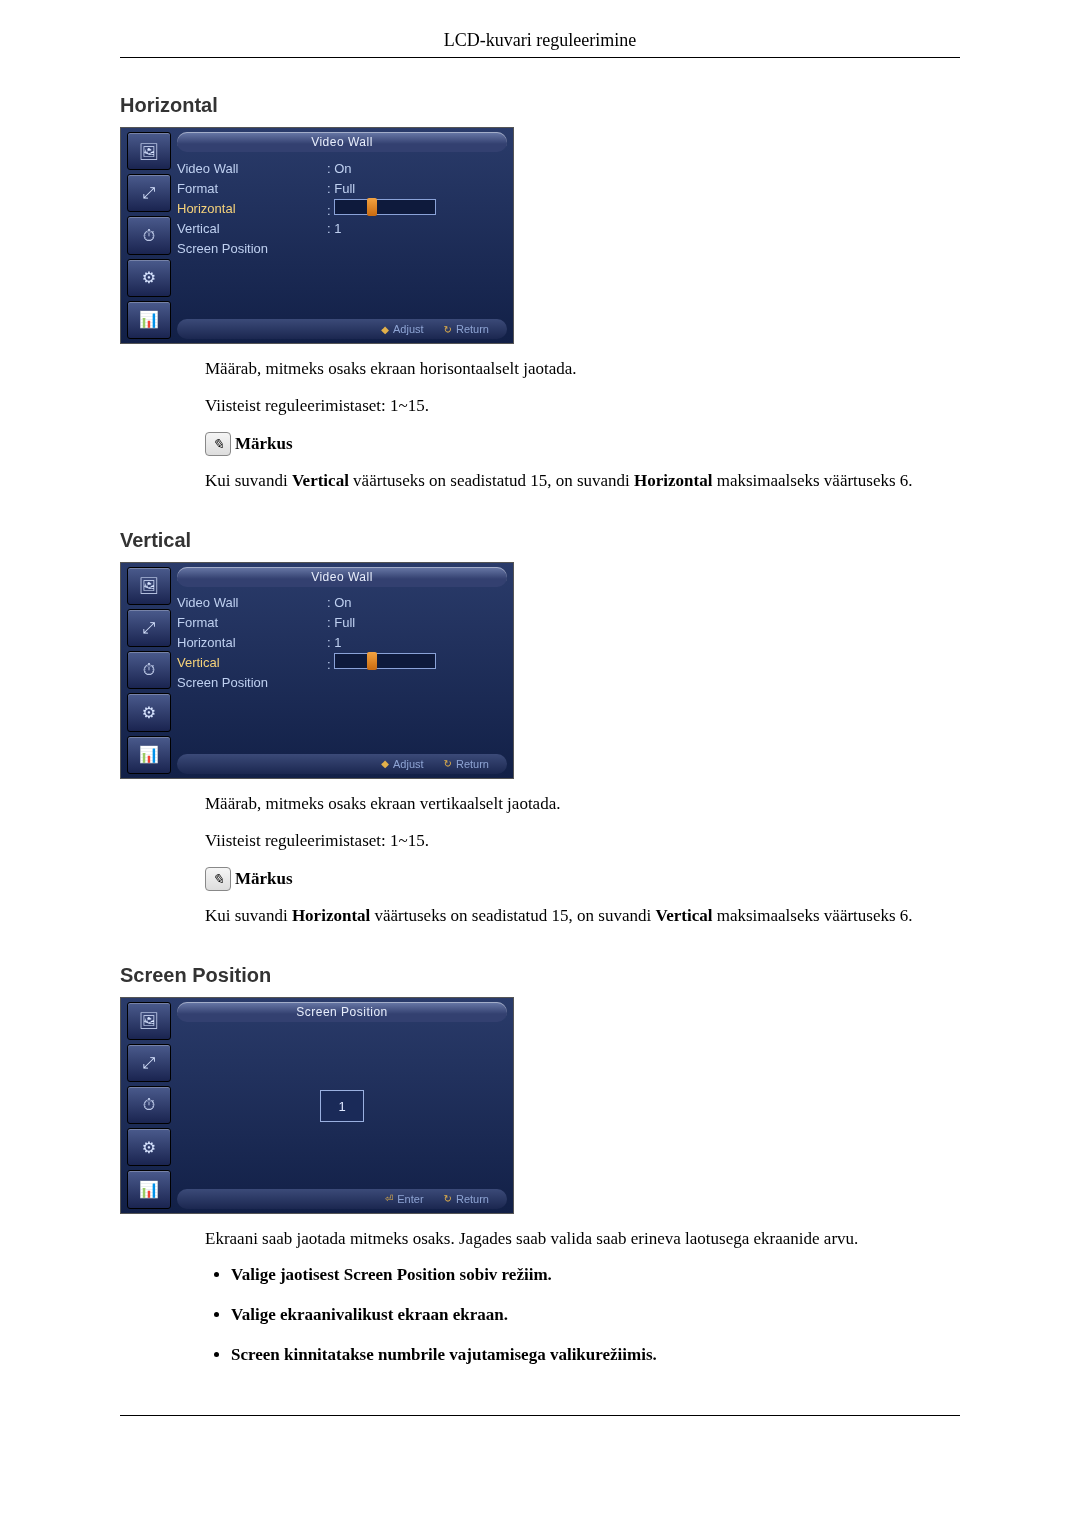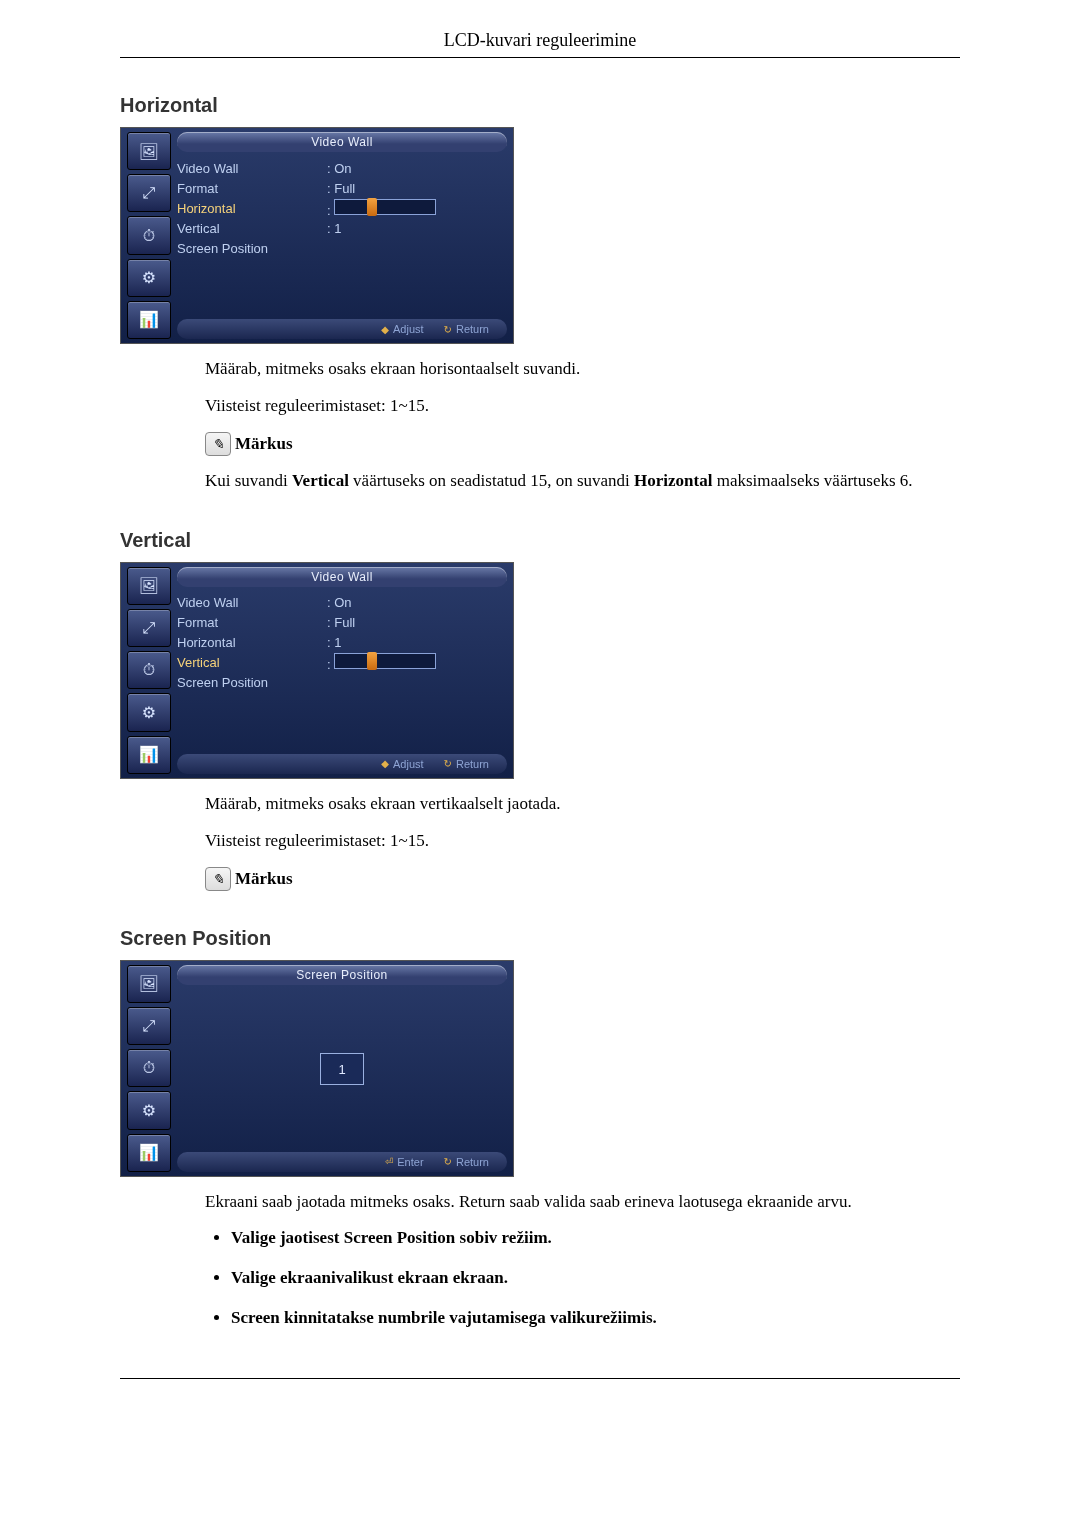--- a/index.html
+++ b/index.html
@@ -235,21 +235,21 @@
             <span>Adjust</span>
           </span>
         <span>
             <span class="osd-footer-icon">↻</span>
             <span>Return</span>
           </span>
       </div>
     </div>
   </div>
 
-  <div class="body-text">Määrab, mitmeks osaks ekraan horisontaalselt suvandi.</div>
+  <div class="body-text">Määrab, mitmeks osaks ekraan horisontaalselt jaotada.</div>
   <div class="body-text">Viisteist reguleerimistaset: 1~15.</div>
   <div class="note-row">
     <span class="note-icon">✎</span>
     <span class="note-label">Märkus</span>
   </div>
   <div class="body-text">
     <span>Kui suvandi </span><b>Vertical</b><span> väärtuseks on seadistatud 15, on suvandi </span><b>Horizontal</b><span> maksimaalseks väärtuseks 6.</span>
   </div>
 
   <div class="section-title">Vertical</div>
@@ -298,20 +298,23 @@
       </div>
     </div>
   </div>
 
   <div class="body-text">Määrab, mitmeks osaks ekraan vertikaalselt jaotada.</div>
   <div class="body-text">Viisteist reguleerimistaset: 1~15.</div>
   <div class="note-row">
     <span class="note-icon">✎</span>
     <span class="note-label">Märkus</span>
   </div>
+  <div class="body-text">
+    <span>Kui suvandi </span><b>Horizontal</b><span> väärtuseks on seadistatud 15, on suvandi </span><b>Vertical</b><span> maksimaalseks väärtuseks 6.</span>
+  </div>
 
   <div class="section-title">Screen Position</div>
 
   <div class="osd-wrapper">
     <div class="osd">
       <div class="osd-titlebar">Screen Position</div>
       <div class="osd-tabcol">
         <div class="osd-tab">🖼</div>
         <div class="osd-tab">⤢</div>
         <div class="osd-tab">⏱</div>
@@ -327,21 +330,21 @@
             <span>Enter</span>
           </span>
         <span>
             <span class="osd-footer-icon">↻</span>
             <span>Return</span>
           </span>
       </div>
     </div>
   </div>
 
-  <div class="body-text">Ekraani saab jaotada mitmeks osaks. Return saab valida saab erineva laotusega ekraanide arvu.</div>
+  <div class="body-text">Ekraani saab jaotada mitmeks osaks. Jagades saab valida saab erineva laotusega ekraanide arvu.</div>
 
   <ul class="bullets" id="sp-bullets">
       <li><span>Valige jaotisest </span><b>Screen Position</b><span> sobiv režiim.</span></li>
       <li><span>Valige ekraanivalikust ekraan ekraan.</span></li>
       <li><span>Screen kinnitatakse numbrile vajutamisega valikurežiimis.</span></li>
     </ul>
 
   <hr class="hr-bottom bottom-bar">
 </div>
 

